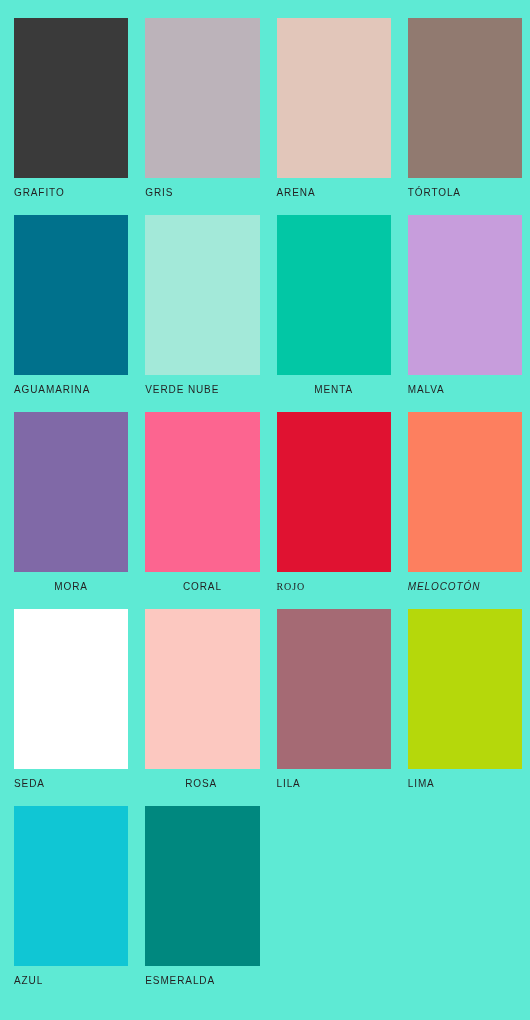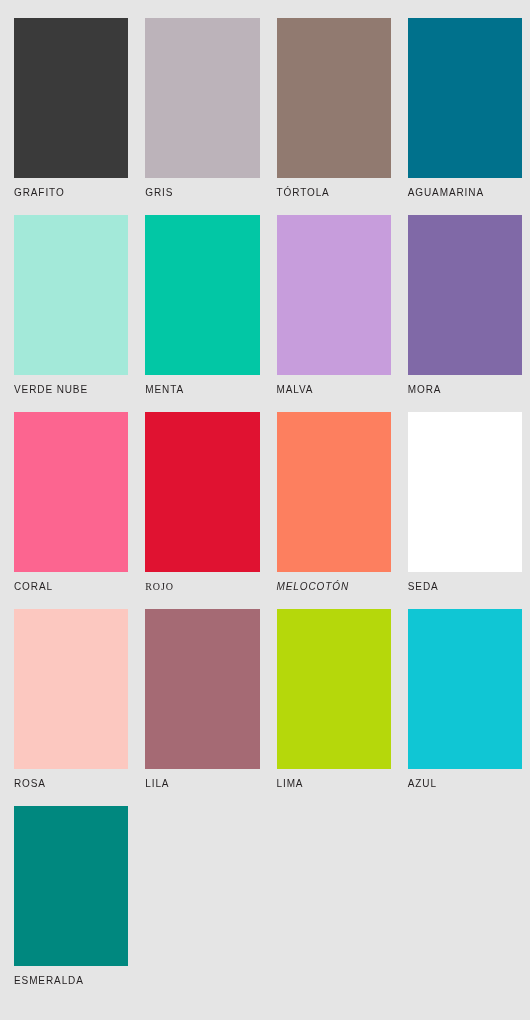--- a/index.html
+++ b/index.html
@@ -54,77 +54,81 @@
     line-height: 12px;
     letter-spacing: 0.9px;
     color: #231f20;
     text-transform: uppercase;
     white-space: nowrap;
   }
 </style>
 </head>
 <body>
 
-<div id="palette-page" style="background: #e5e5e5;">
+<div id="palette-page" style="background: #5eead4;">
   <div class="palette-grid">
 
     <div class="swatch-cell">
       <span class="swatch-chip" style="background: rgb(58, 58, 58);"></span>
       <span class="swatch-label" style="color: rgb(35, 31, 32);">GRAFITO</span>
     </div>
     <div class="swatch-cell">
       <span class="swatch-chip" style="background: rgb(188, 179, 186);"></span>
       <span class="swatch-label" style="color: rgb(35, 31, 32);">GRIS</span>
+    </div>
+    <div class="swatch-cell">
+      <span class="swatch-chip" style="background: rgb(226, 198, 186);"></span>
+      <span class="swatch-label" style="color: rgb(35, 31, 32);">ARENA</span>
     </div>
     <div class="swatch-cell">
       <span class="swatch-chip" style="background: rgb(145, 122, 112);"></span>
       <span class="swatch-label" style="color: rgb(35, 31, 32);">TÓRTOLA</span>
     </div>
 
     <div class="swatch-cell">
       <span class="swatch-chip" style="background: rgb(0, 113, 140);"></span>
       <span class="swatch-label" style="color: rgb(35, 31, 32);">AGUAMARINA</span>
     </div>
     <div class="swatch-cell">
       <span class="swatch-chip" style="background: rgb(163, 233, 217);"></span>
       <span class="swatch-label" style="color: rgb(35, 31, 32);">VERDE NUBE</span>
     </div>
     <div class="swatch-cell">
       <span class="swatch-chip" style="background: rgb(2, 199, 165);"></span>
-      <span class="swatch-label" style="color: rgb(35, 31, 32);">MENTA</span>
+      <span class="swatch-label" style="color: rgb(35, 31, 32); text-align: center;">MENTA</span>
     </div>
 
     <div class="swatch-cell">
       <span class="swatch-chip" style="background: rgb(199, 157, 220);"></span>
       <span class="swatch-label" style="color: rgb(35, 31, 32);">MALVA</span>
     </div>
     <div class="swatch-cell">
       <span class="swatch-chip" style="background: rgb(128, 105, 167);"></span>
-      <span class="swatch-label" style="color: rgb(35, 31, 32);">MORA</span>
+      <span class="swatch-label" style="color: rgb(35, 31, 32); text-align: center;">MORA</span>
     </div>
     <div class="swatch-cell">
       <span class="swatch-chip" style="background: rgb(252, 101, 144);"></span>
-      <span class="swatch-label" style="color: rgb(35, 31, 32);">CORAL</span>
+      <span class="swatch-label" style="color: rgb(35, 31, 32); text-align: center;">CORAL</span>
     </div>
     <div class="swatch-cell">
       <span class="swatch-chip" style="background: rgb(224, 18, 49);"></span>
       <span class="swatch-label" style="color: rgb(35, 31, 32); font-family: Liberation Serif, serif;">ROJO</span>
     </div>
 
     <div class="swatch-cell">
       <span class="swatch-chip" style="background: rgb(253, 127, 95);"></span>
       <span class="swatch-label" style="color: rgb(35, 31, 32); font-style: italic;">MELOCOTÓN</span>
     </div>
     <div class="swatch-cell">
       <span class="swatch-chip" style="background: rgb(255, 255, 255);"></span>
       <span class="swatch-label" style="color: rgb(35, 31, 32);">SEDA</span>
     </div>
     <div class="swatch-cell">
       <span class="swatch-chip" style="background: rgb(252, 200, 192);"></span>
-      <span class="swatch-label" style="color: rgb(35, 31, 32);">ROSA</span>
+      <span class="swatch-label" style="color: rgb(35, 31, 32); margin-left: 40px;">ROSA</span>
     </div>
     <div class="swatch-cell">
       <span class="swatch-chip" style="background: rgb(165, 106, 116);"></span>
       <span class="swatch-label" style="color: rgb(35, 31, 32);">LILA</span>
     </div>
 
     <div class="swatch-cell">
       <span class="swatch-chip" style="background: rgb(181, 216, 11);"></span>
       <span class="swatch-label" style="color: rgb(35, 31, 32);">LIMA</span>
     </div>

